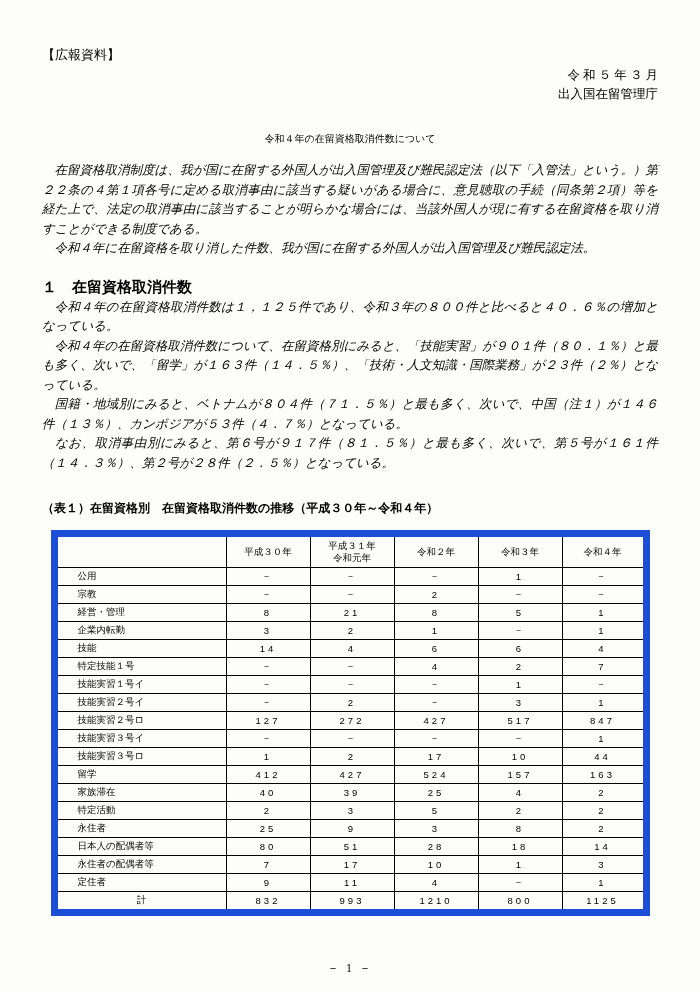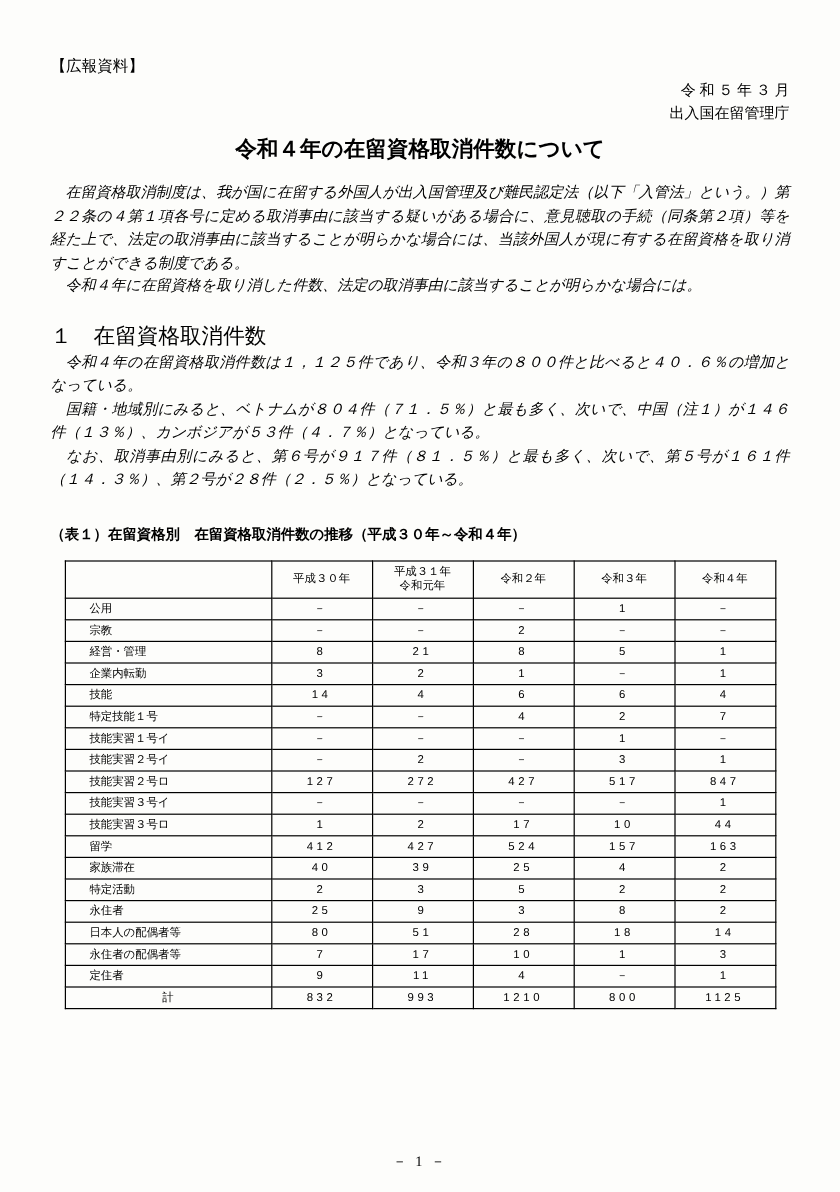--- a/index.html
+++ b/index.html
@@ -18,58 +18,58 @@
 
   .date-block {
     text-align: right;
     font-size: 12.5px;
     line-height: 19px;
     margin-top: 2px;
   }
 
   .doc-title {
     text-align: center;
-    font-weight: bold;
-    font-size: 18px;
-    margin-top: 8px;
+    font-weight: normal;
+    font-size: 10px;
+    margin-top: 28px;
     font-family: "Liberation Sans", "DejaVu Sans", sans-serif;
   }
 
   p { margin: 0; }
   .body-text {
     font-size: 12.5px;
     line-height: 19.5px;
     text-align: justify;
     font-style: italic;
   }
   .intro { margin-top: 15px; }
 
   .section-heading {
     margin-top: 19px;
-    font-weight: normal;
-    font-size: 18px;
+    font-weight: bold;
+    font-size: 15px;
     font-family: "Liberation Sans", "DejaVu Sans", sans-serif;
   }
   .section-body { margin-top: 1px; }
 
   .table-caption {
     text-align: left;
     font-weight: bold;
     font-size: 12px;
     margin-top: 27px;
     font-family: "Liberation Sans", "DejaVu Sans", sans-serif;
   }
 
   table {
     border-collapse: collapse;
     table-layout: fixed;
     width: 592px;
     margin: 13px auto 0 auto;
     font-family: "Liberation Sans", "DejaVu Sans", sans-serif;
-    border: 1px solid #1d4ed8;
+    border: 7px solid #1d4ed8;
   }
   col.c-label { width: 172px; }
   col.c-year  { width: 84px; }
   th, td { border: 1px solid #000; font-size: 9.5px; }
   th {
     font-weight: normal;
     text-align: center;
     height: 30px;
     white-space: pre-line;
     line-height: 12px;
@@ -99,27 +99,28 @@
 
   <div class="date-block">
     <div>令 和 ５ 年 ３ 月</div>
     <div>出入国在留管理庁</div>
   </div>
 
   <div class="doc-title">令和４年の在留資格取消件数について</div>
 
   <div class="body-text intro">
     <p>　在留資格取消制度は、我が国に在留する外国人が出入国管理及び難民認定法（以下「入管法」という。）第２２条の４第１項各号に定める取消事由に該当する疑いがある場合に、意見聴取の手続（同条第２項）等を経た上で、法定の取消事由に該当することが明らかな場合には、当該外国人が現に有する在留資格を取り消すことができる制度である。</p>
-    <p>　令和４年に在留資格を取り消した件数、法定の取消事由に該当することが明らかな場合には。</p>
+    <p>　令和４年に在留資格を取り消した件数、我が国に在留する外国人が出入国管理及び難民認定法。</p>
   </div>
 
   <div class="section-heading">１　在留資格取消件数</div>
 
   <div class="body-text section-body">
     <p>　令和４年の在留資格取消件数は１，１２５件であり、令和３年の８００件と比べると４０．６％の増加となっている。</p>
+    <p>　令和４年の在留資格取消件数について、在留資格別にみると、「技能実習」が９０１件（８０．１％）と最も多く、次いで、「留学」が１６３件（１４．５％）、「技術・人文知識・国際業務」が２３件（２％）となっている。</p>
     <p>　国籍・地域別にみると、ベトナムが８０４件（７１．５％）と最も多く、次いで、中国（注１）が１４６件（１３％）、カンボジアが５３件（４．７％）となっている。</p>
     <p>　なお、取消事由別にみると、第６号が９１７件（８１．５％）と最も多く、次いで、第５号が１６１件（１４．３％）、第２号が２８件（２．５％）となっている。</p>
   </div>
 
   <div class="table-caption">（表１）在留資格別　在留資格取消件数の推移（平成３０年～令和４年）</div>
 
   <table>
     <colgroup>
       <col class="c-label">
       <col class="c-year">

